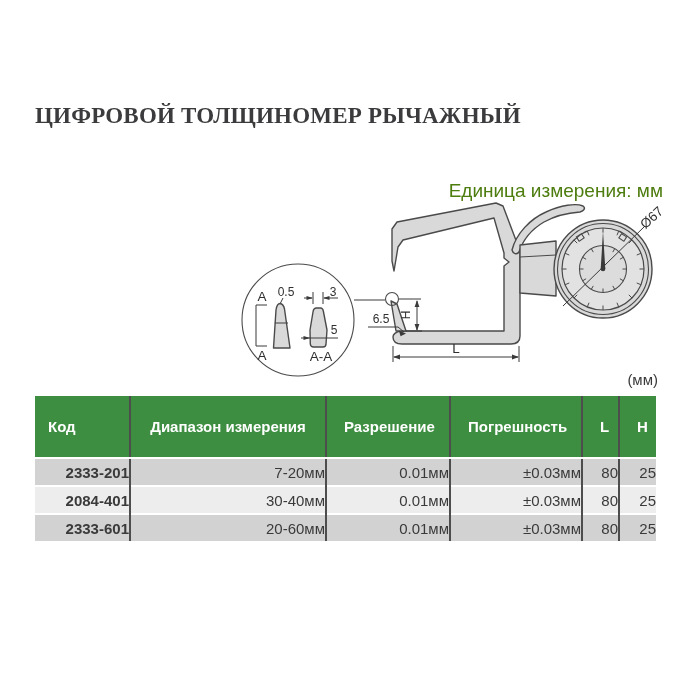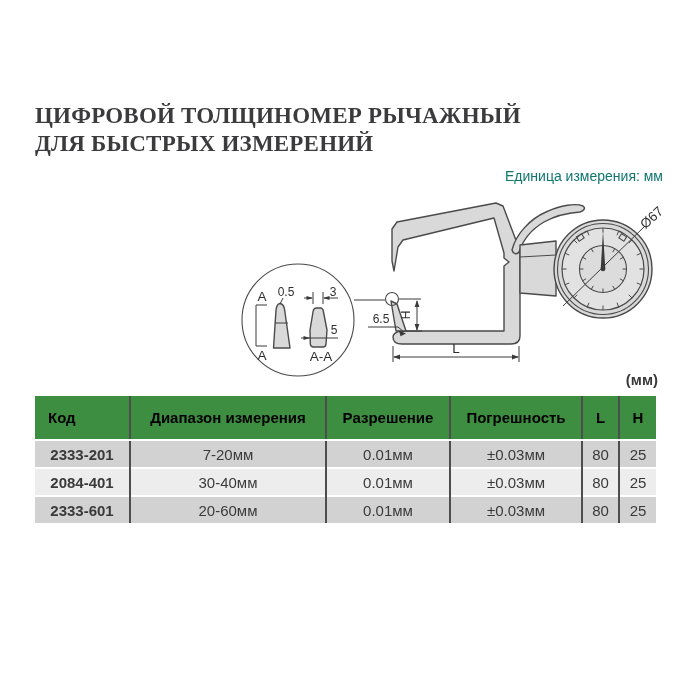--- a/index.html
+++ b/index.html
@@ -3,51 +3,50 @@
 <meta charset="utf-8">
 <style>
   html,body{margin:0;padding:0;background:#fff;}
   body{width:700px;height:700px;position:relative;overflow:hidden;
        font-family:"Liberation Sans",sans-serif;color:#3a3a3a;}
   .abs{position:absolute;}
   
   .title{left:35px;top:102px;font-size:23px;line-height:28px;font-weight:bold;
          color:#3b3b3d;letter-spacing:.2px;white-space:nowrap;font-family:Liberation Serif, serif;}
   
-  .unit-note{top:168px;right:37px;font-size:14px;color:#0f766e;}
-  .table-unit{top:371px;right:42px;font-size:15px;font-weight:bold;color:#3a3a3a;text-align:center;}
+  .unit-note{top:180px;right:37px;font-size:19px;color:#4d7c0f;}
+  .table-unit{top:371px;right:42px;font-size:15px;font-weight:normal;color:#3a3a3a;text-align:center;}
   
   svg.diagram{left:230px;top:195px;width:450px;height:200px;}
   svg .metal{fill:var(--metal,#d9d9d9);stroke:var(--line,#4a4a4a);stroke-width:1.4;stroke-linejoin:round;}
   svg .thin{fill:none;stroke:var(--line,#4a4a4a);stroke-width:1.1;}
   svg .dim{fill:none;stroke:#3a3a3a;stroke-width:1;}
   svg text{font-family:"Liberation Sans",sans-serif;font-size:12px;fill:#2f2f2f;}
   svg text.lg{font-size:13.5px;}
   svg .arrow{fill:#3a3a3a;stroke:none;}
   
   table.spec{left:35px;top:396px;position:absolute;width:621px;table-layout:fixed;
              border-collapse:collapse;font-size:15px;}
-  table.spec th{background:var(--header-bg,#3e8e41);color:#000000;font-weight:bold;
-                height:27px;padding:8px;text-align:center;
+  table.spec th{background:var(--header-bg,#3e8e41);color:#ffffff;font-weight:bold;
+                height:27px;padding:17px;text-align:center;
                 border-bottom:2px solid #fff;}
   table.spec th:first-child{text-align:left;padding-left:13px;}
   table.spec th:not(:last-child),table.spec td:not(:last-child){border-right:2px solid #4d4d4d;}
-  table.spec td{height:26px;padding:0;text-align:center;color:#3a3a3a;}
+  table.spec td{height:26px;padding:0;text-align:right;color:#3a3a3a;}
   table.spec tbody tr{border-bottom:2px solid #fff;}
   table.spec tbody tr:last-child{border-bottom:none;margin-left:23px;}
   table.spec tbody tr:nth-child(odd){background:var(--row-odd,#d2d2d2);}
   table.spec tbody tr:nth-child(even){background:var(--row-even,#ededed);}
   table.spec td.code{font-weight:bold;}
 </style>
 </head>
 <body>
 
 <div class="abs title">
   <div>ЦИФРОВОЙ ТОЛЩИНОМЕР РЫЧАЖНЫЙ</div>
-  <div>ДЛЯ БЫСТРЫХ ИЗМЕРЕНИЙ</div>
 </div>
 
 <div class="abs unit-note">Единица измерения: мм</div>
 
 <svg class="abs diagram" viewBox="230 195 450 200">
 
   <path class="metal" d="M394,271 L392,261 L392,229 L397,222 L496,203 L503,206 L517,243 L520,248
            L520,336 Q520,344 511,344 L402,344 Q393,344 393,337 Q393,333 400,331
            L504,331 L504,266 L509,262 L504,258 L504,253 L494,218 L403,240 L398,247 Z"></path>
 

